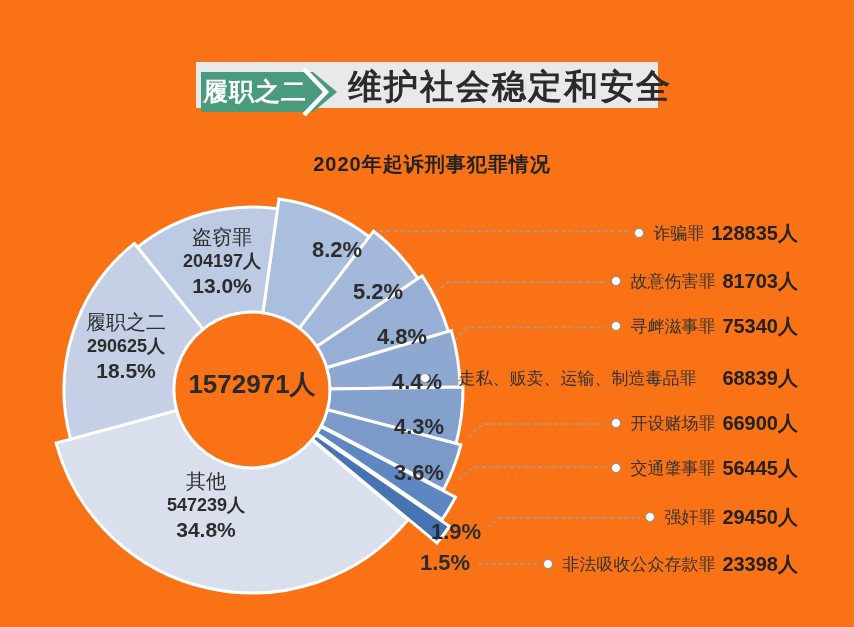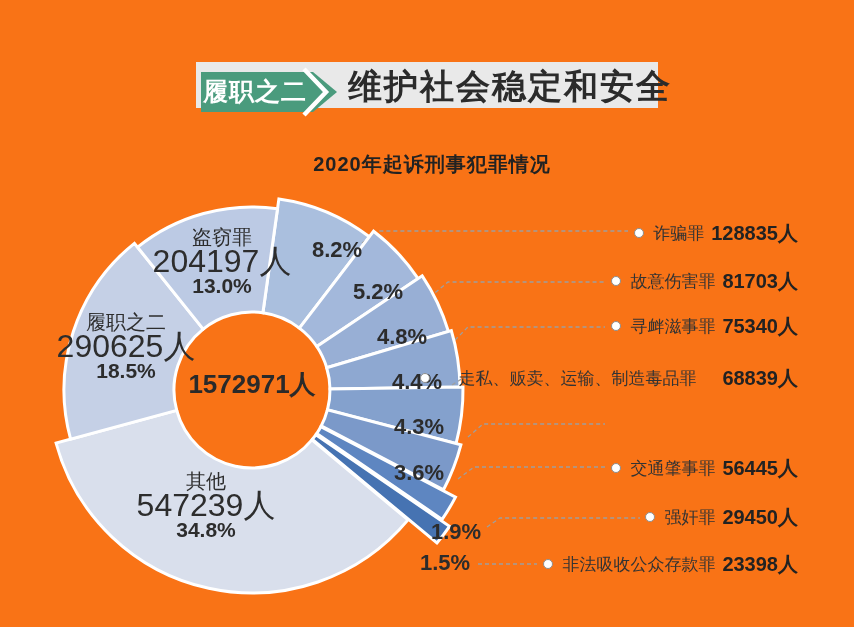--- a/index.html
+++ b/index.html
@@ -35,21 +35,21 @@
   .pct-label{
     position:absolute;transform:translate(-50%,-50%);
     font-size:22px;font-weight:600;color:#2c2c2c;white-space:nowrap;
   }
   
   .wedge-block{
     position:absolute;transform:translate(-50%,-50%);text-align:center;
     color:#2d2d2d;white-space:nowrap;
   }
   .wedge-block .wb-name{font-size:20px;line-height:23px;font-weight:500;}
-  .wedge-block .wb-val{font-size:32px;line-height:25px;font-weight:400;}
+  .wedge-block .wb-val{font-size:18px;line-height:25px;font-weight:700;}
   .wedge-block .wb-pct{font-size:21px;line-height:24px;font-weight:600;}
   
   .callout{
     position:absolute;right:56px;height:28px;display:flex;align-items:center;
     justify-content:flex-end;white-space:nowrap;
   }
   .dot{width:8px;height:8px;border:1.5px solid #8e8e8e;border-radius:50%;
        background:#fff;margin-right:9px;flex:0 0 auto;}
   .c-name{font-size:17px;font-weight:500;color:#333;}
   .c-val{font-size:20px;font-weight:700;color:#222;margin-left:7px;}
@@ -114,20 +114,25 @@
       <span class="c-name">寻衅滋事罪</span>
       <span class="c-val">75340人</span>
     </div>
     <div class="pct-label" style="left: 417px; top: 382px;">4.4%</div>
     <div class="callout" style="top: 364px; gap: 19px;">
       <span class="dot"></span>
       <span class="c-name">走私、贩卖、运输、制造毒品罪</span>
       <span class="c-val">68839人</span>
     </div>
     <div class="pct-label" style="left: 419px; top: 427px;">4.3%</div>
+    <div class="callout" style="top: 409px;">
+      <span class="dot"></span>
+      <span class="c-name">开设赌场罪</span>
+      <span class="c-val">66900人</span>
+    </div>
     <div class="pct-label" style="left: 419px; top: 473px; text-align: center;">3.6%</div>
     <div class="callout" style="top: 454px;">
       <span class="dot"></span>
       <span class="c-name">交通肇事罪</span>
       <span class="c-val">56445人</span>
     </div>
     <div class="pct-label" style="left: 456px; top: 532px;">1.9%</div>
     <div class="callout" style="top: 503px;">
       <span class="dot"></span>
       <span class="c-name">强奸罪</span>

